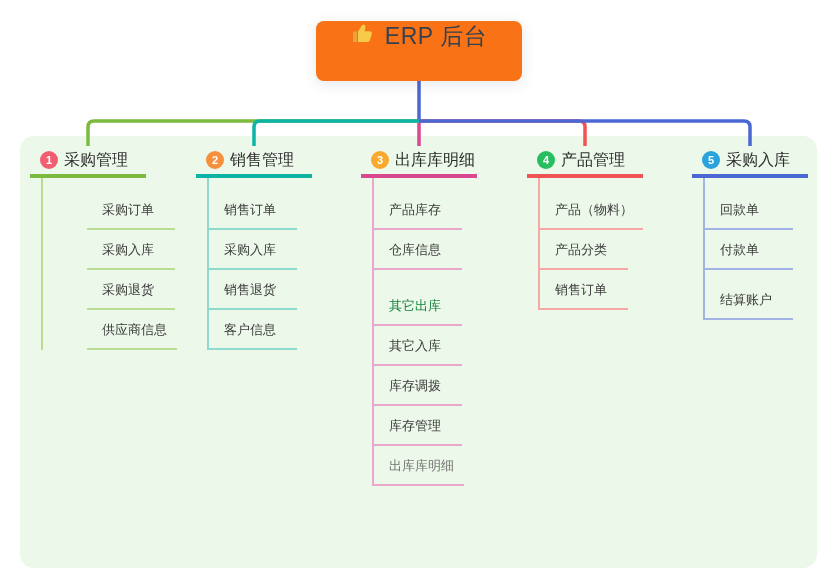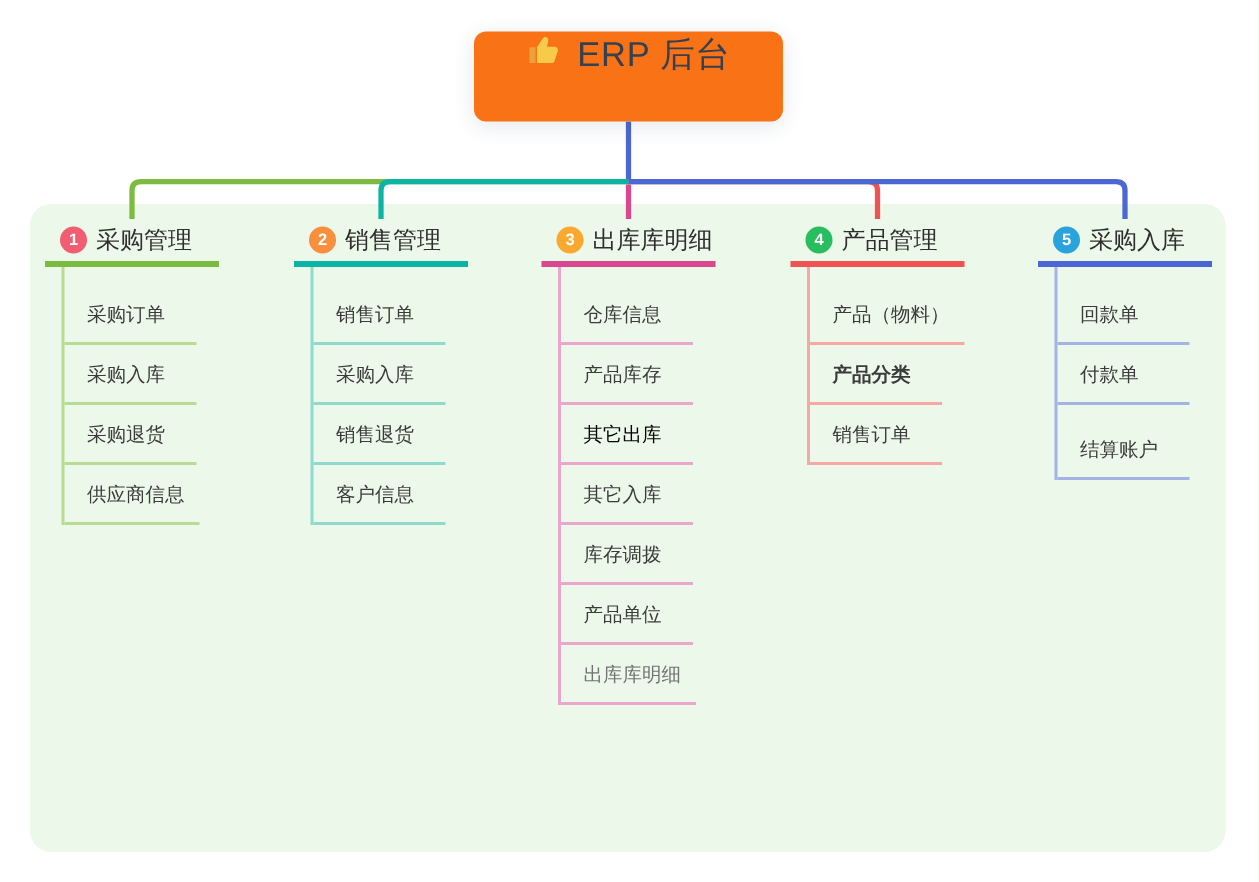--- a/index.html
+++ b/index.html
@@ -64,21 +64,21 @@
   </svg>
   <span class="root-label">ERP 后台</span>
 </div>
 
 <div id="branches">
     <div class="branch" style="left: 30px; top: 146px;">
       <div class="branch-heading" style="border-bottom-color: rgb(124, 187, 63);">
         <span class="badge" style="background: rgb(242, 94, 113);">1</span>
         <span class="branch-label" style="color: rgb(46, 46, 46);">采购管理</span>
       </div>
-      <div class="branch-items" style="border-left-color: rgb(185, 220, 146);">
+      <div class="branch-items" style="border-left-color: rgb(185, 220, 146); padding-left: 44px;">
         <div class="branch-item" style="border-bottom-color: rgb(185, 220, 146); color: rgb(59, 59, 59);">采购订单</div>
         <div class="branch-item" style="border-bottom-color: rgb(185, 220, 146); color: rgb(59, 59, 59);">采购入库</div>
         <div class="branch-item" style="border-bottom-color: rgb(185, 220, 146); color: rgb(59, 59, 59);">采购退货</div>
         <div class="branch-item" style="border-bottom-color: rgb(185, 220, 146); color: rgb(59, 59, 59);">供应商信息</div>
       </div>
     </div>
     <div class="branch" style="left: 196px; top: 146px;">
       <div class="branch-heading" style="border-bottom-color: rgb(13, 180, 164);">
         <span class="badge" style="background: rgb(247, 143, 61);">2</span>
         <span class="branch-label" style="color: rgb(46, 46, 46);">销售管理</span>
@@ -89,37 +89,37 @@
         <div class="branch-item" style="border-bottom-color: rgb(142, 218, 205); color: rgb(59, 59, 59);">销售退货</div>
         <div class="branch-item" style="border-bottom-color: rgb(142, 218, 205); color: rgb(59, 59, 59);">客户信息</div>
       </div>
     </div>
     <div class="branch" style="left: 361px; top: 146px;">
       <div class="branch-heading" style="border-bottom-color: rgb(217, 71, 143);">
         <span class="badge" style="background: rgb(249, 169, 45);">3</span>
         <span class="branch-label" style="color: rgb(46, 46, 46);">出库库明细</span>
       </div>
       <div class="branch-items" style="border-left-color: rgb(237, 166, 203);">
+        <div class="branch-item" style="border-bottom-color: rgb(237, 166, 203); color: rgb(59, 59, 59);">产品库存</div>
         <div class="branch-item" style="border-bottom-color: rgb(237, 166, 203); color: rgb(59, 59, 59);">仓库信息</div>
-        <div class="branch-item" style="border-bottom-color: rgb(237, 166, 203); color: rgb(59, 59, 59);">产品库存</div>
-        <div class="branch-item" style="border-bottom-color: rgb(237, 166, 203); color: #000000;">其它出库</div>
+        <div class="branch-item" style="border-bottom-color: rgb(237, 166, 203); color: #15803d; margin-top: 16px;">其它出库</div>
         <div class="branch-item" style="border-bottom-color: rgb(237, 166, 203); color: rgb(59, 59, 59);">其它入库</div>
         <div class="branch-item" style="border-bottom-color: rgb(237, 166, 203); color: rgb(59, 59, 59);">库存调拨</div>
-        <div class="branch-item" style="border-bottom-color: rgb(237, 166, 203); color: rgb(59, 59, 59);">产品单位</div>
+        <div class="branch-item" style="border-bottom-color: rgb(237, 166, 203); color: rgb(59, 59, 59);">库存管理</div>
         <div class="branch-item" style="border-bottom-color: rgb(237, 166, 203); color: #737373;">出库库明细</div>
       </div>
     </div>
     <div class="branch" style="left: 527px; top: 146px;">
       <div class="branch-heading" style="border-bottom-color: rgb(240, 83, 83);">
         <span class="badge" style="background: rgb(40, 189, 94);">4</span>
         <span class="branch-label" style="color: rgb(46, 46, 46);">产品管理</span>
       </div>
       <div class="branch-items" style="border-left-color: rgb(246, 168, 164);">
         <div class="branch-item" style="border-bottom-color: rgb(246, 168, 164); color: rgb(59, 59, 59);">产品（物料）</div>
-        <div class="branch-item" style="border-bottom-color: rgb(246, 168, 164); color: rgb(59, 59, 59); font-weight: bold;">产品分类</div>
+        <div class="branch-item" style="border-bottom-color: rgb(246, 168, 164); color: rgb(59, 59, 59);">产品分类</div>
         <div class="branch-item" style="border-bottom-color: rgb(246, 168, 164); color: rgb(59, 59, 59);">销售订单</div>
       </div>
     </div>
     <div class="branch" style="left: 692px; top: 146px;">
       <div class="branch-heading" style="border-bottom-color: rgb(74, 103, 211);">
         <span class="badge" style="background: rgb(41, 163, 220);">5</span>
         <span class="branch-label" style="color: rgb(46, 46, 46);">采购入库</span>
       </div>
       <div class="branch-items" style="border-left-color: rgb(164, 179, 230);">
         <div class="branch-item" style="border-bottom-color: rgb(164, 179, 230); color: rgb(59, 59, 59);">回款单</div>

